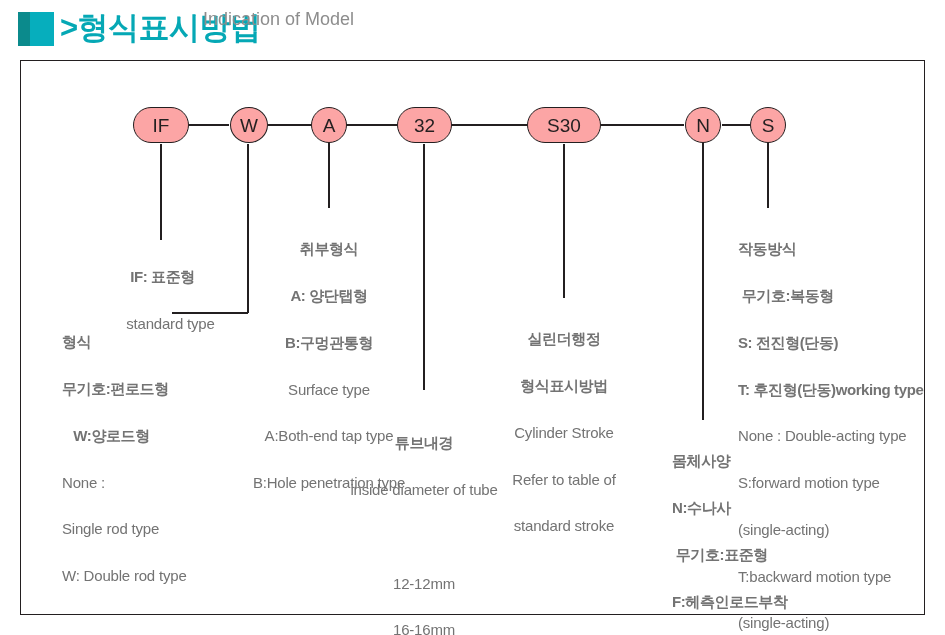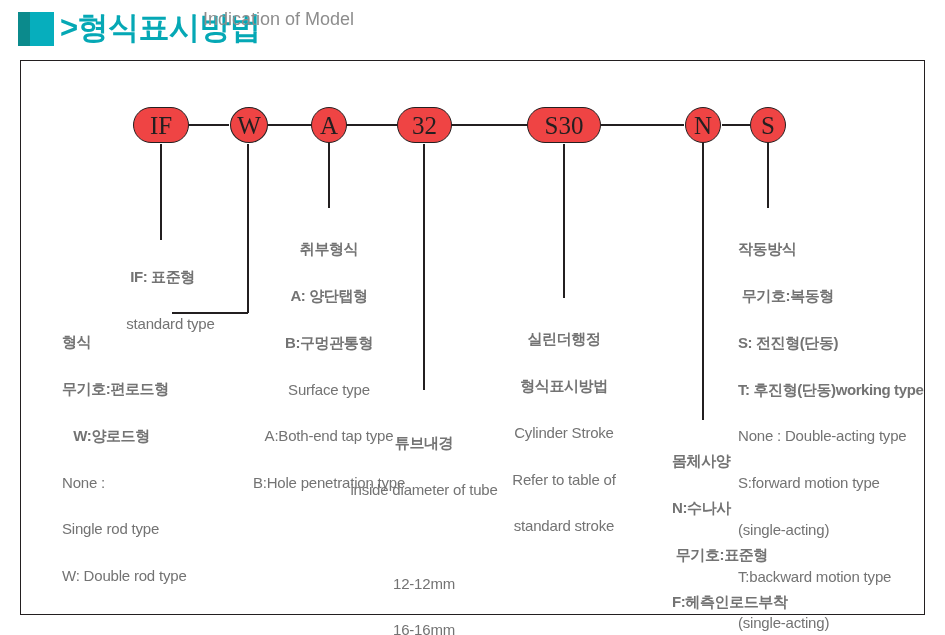--- a/index.html
+++ b/index.html
@@ -44,27 +44,26 @@
   }
 
   
   #canvas{position:absolute;left:0;top:0;width:945px;height:635px;}
   #wires{position:absolute;left:0;top:0;width:945px;height:635px;}
 
   
   .token{
     position:absolute;
     border:1.4px solid #231f20;
-    background:#ef4444;
+    background:#fca5a5;
     display:flex;align-items:center;justify-content:center;
-    font-size:25px;
+    font-size:19px;
     color:#231f20;
     box-sizing:border-box;
     line-height:1;
-    font-family:Liberation Serif, serif;
   }
   .token.cap{border-radius:18px;}
   .token.circ{border-radius:50%;}
 
   
   .ann{
     position:absolute;
     font-size:15px;
     line-height:15.6px;
     color:#737373;

